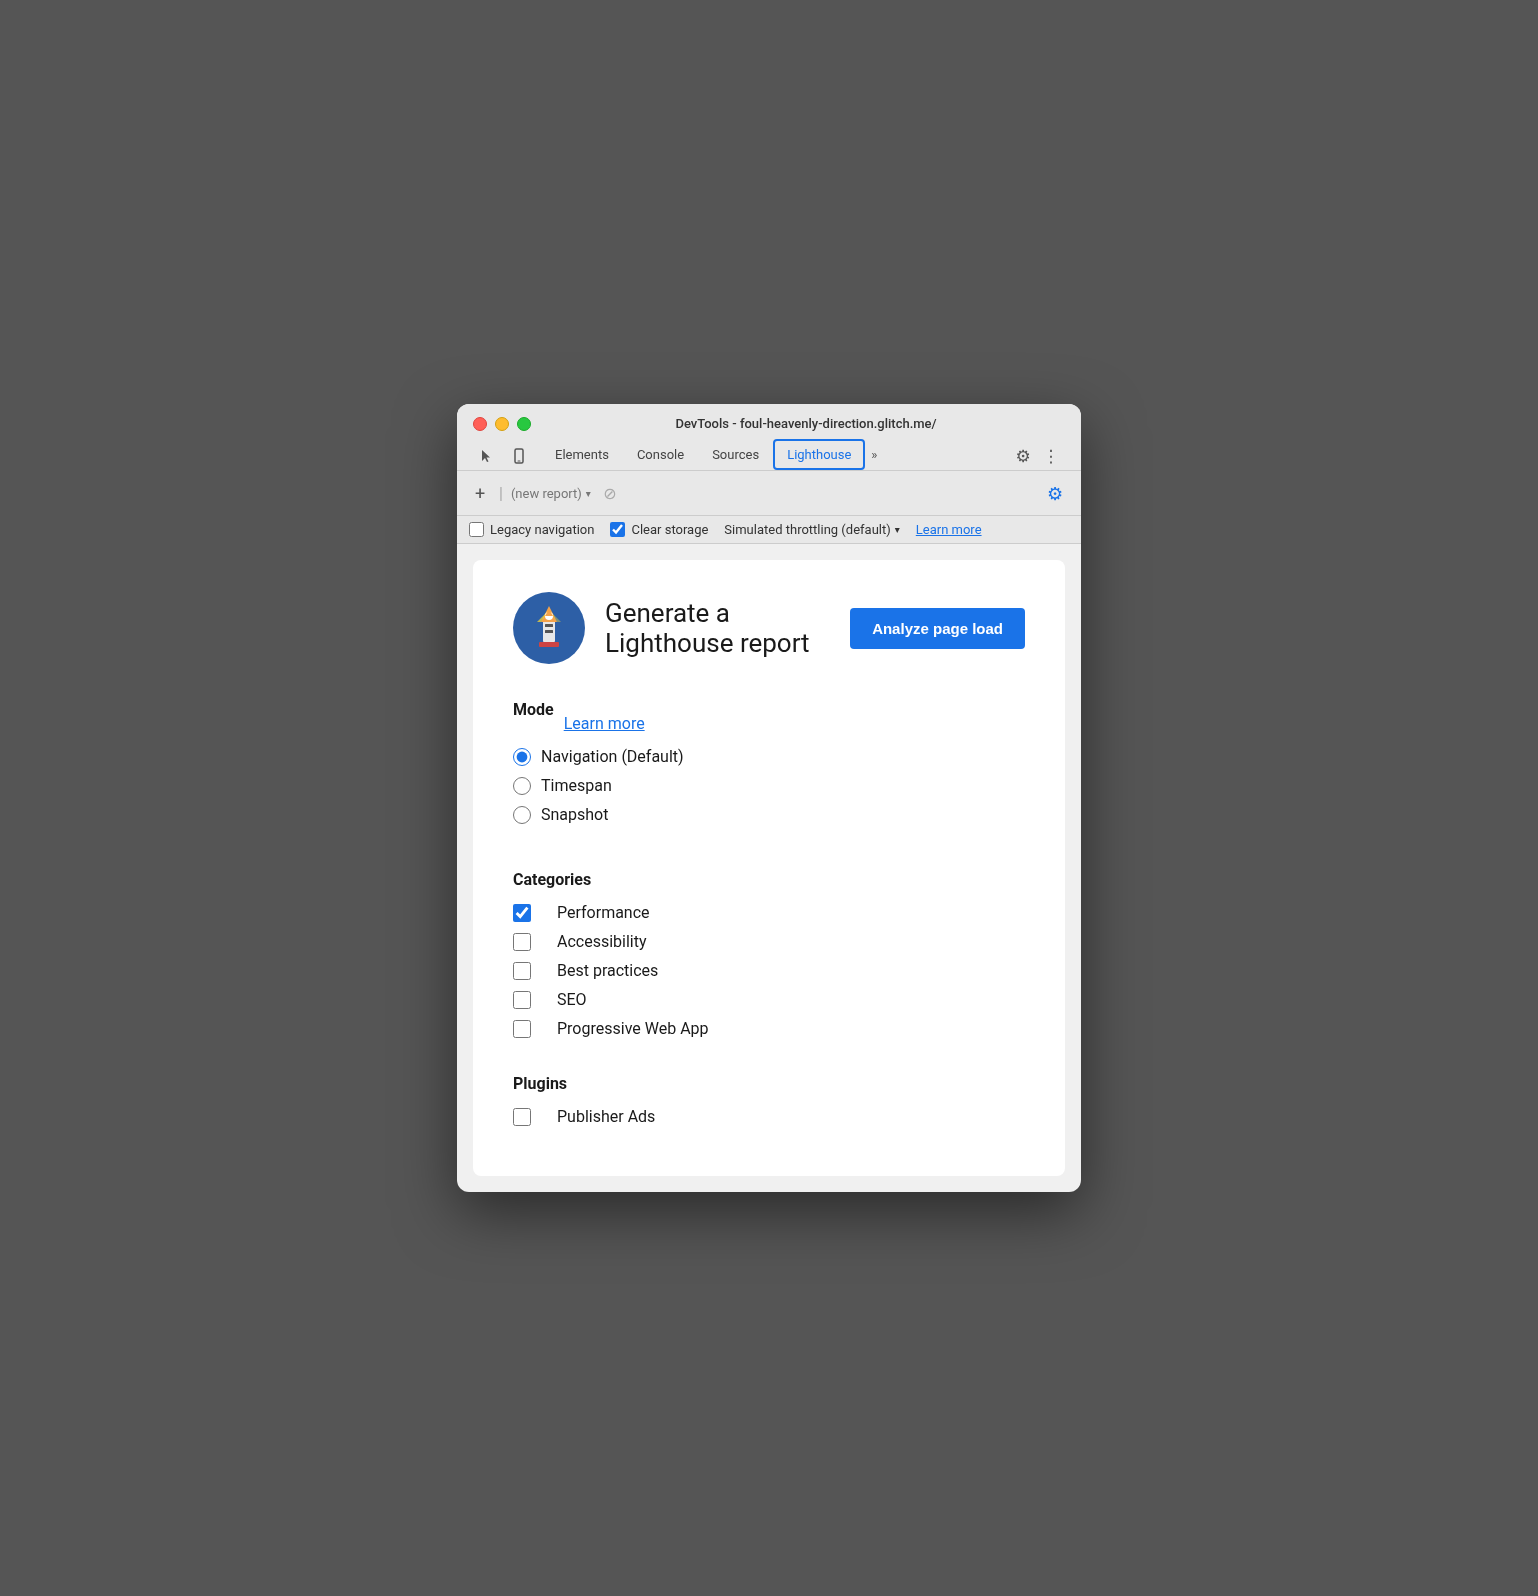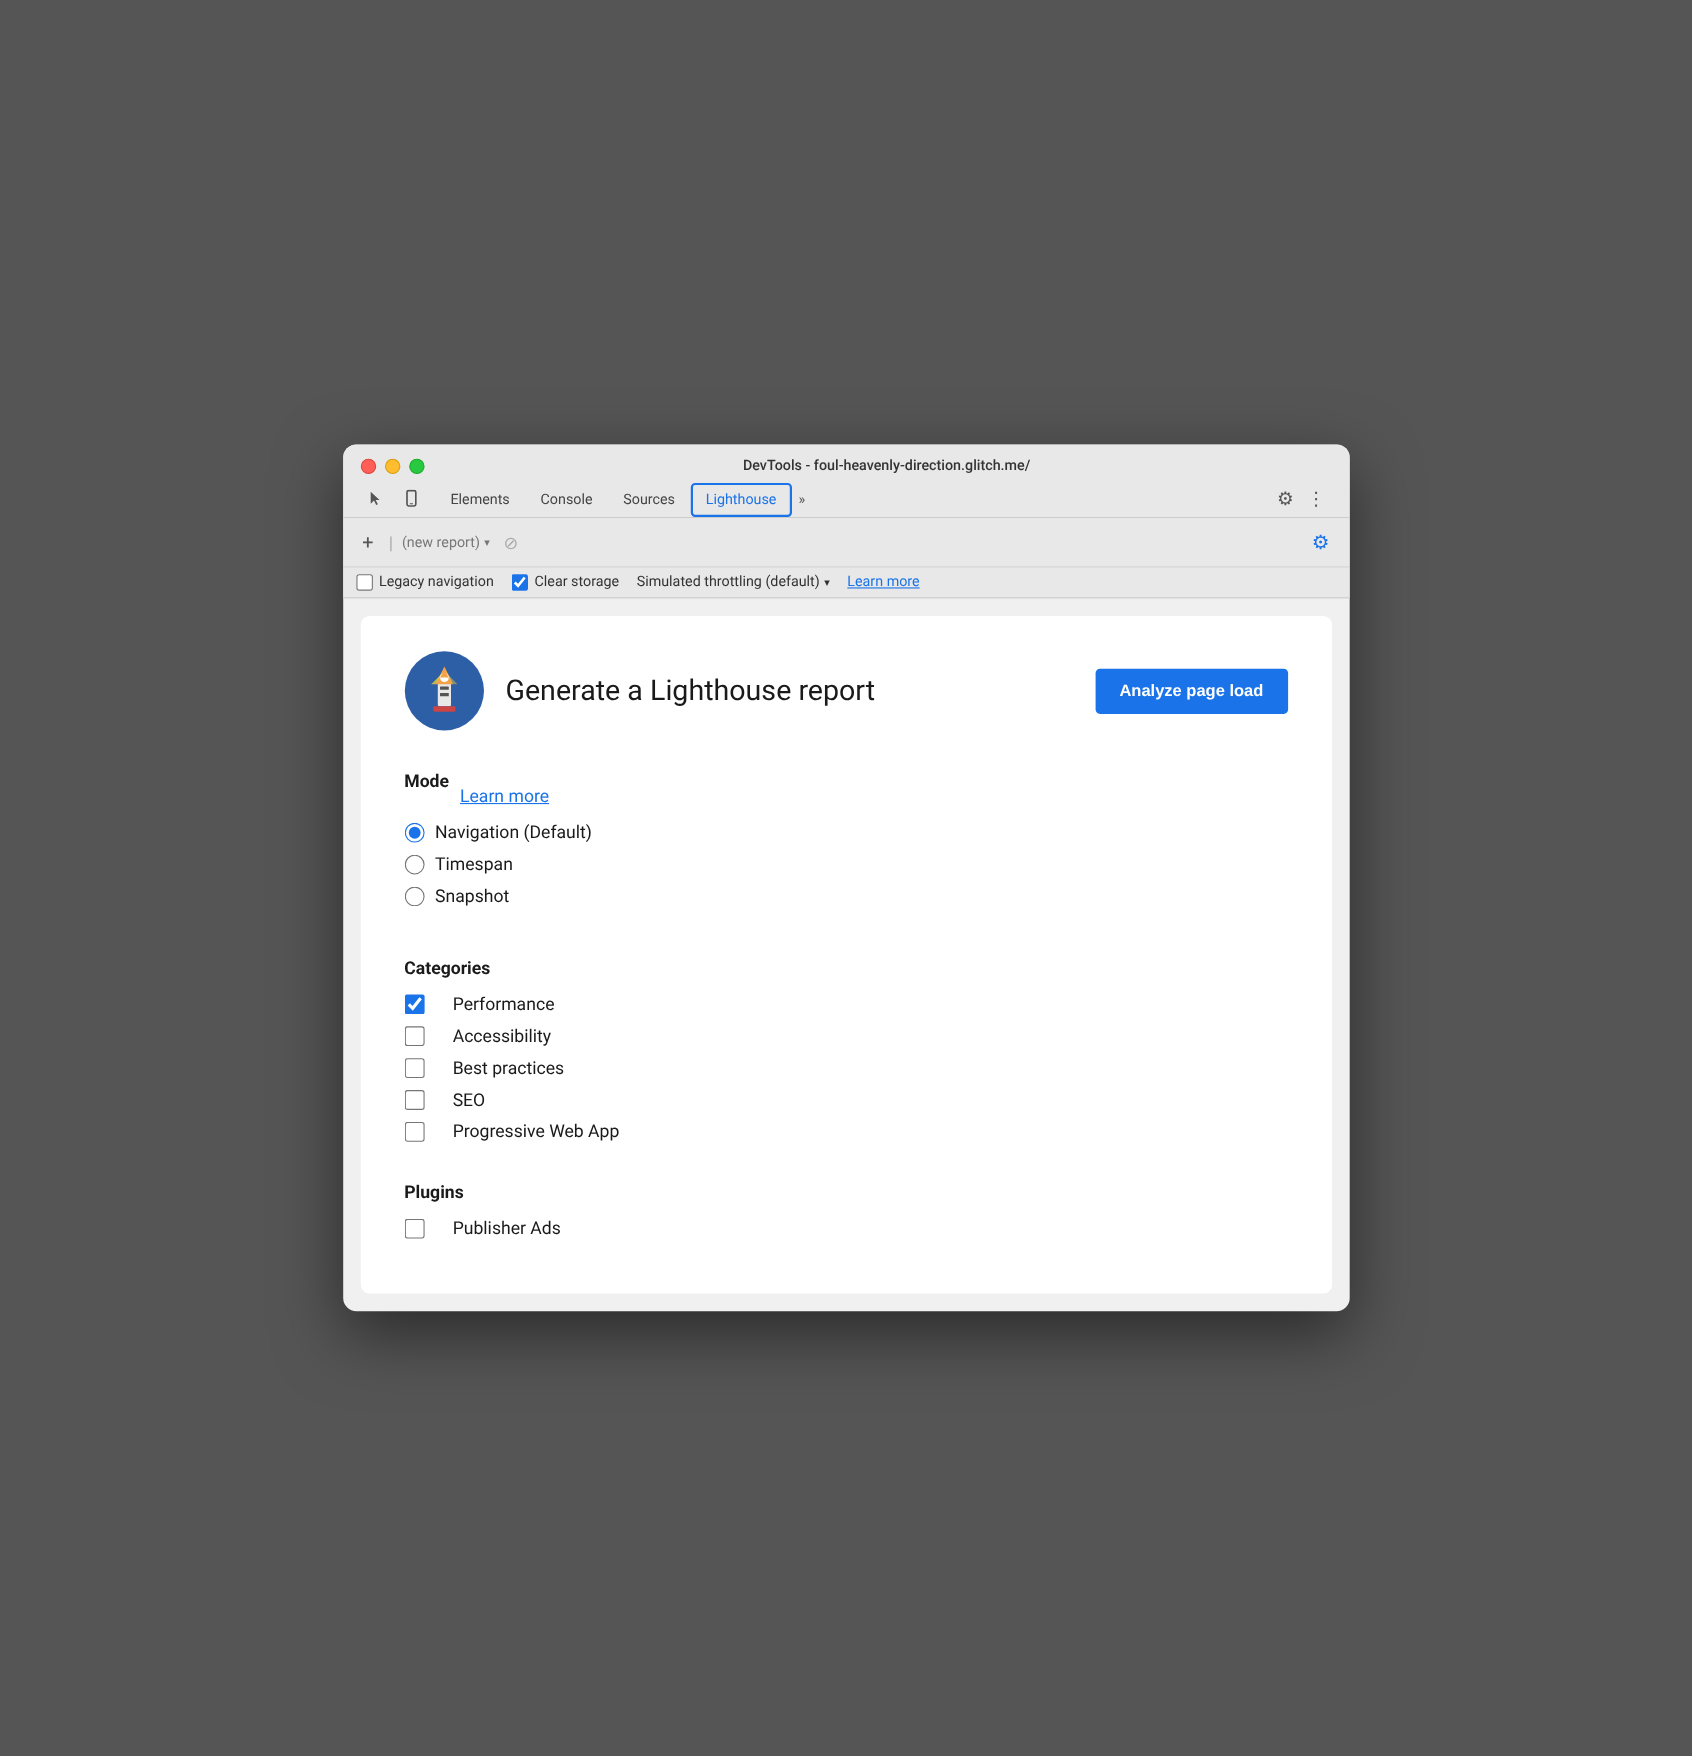--- a/index.html
+++ b/index.html
@@ -7,21 +7,21 @@
     body {
       background: #555;
       display: flex;
       justify-content: center;
       align-items: center;
       min-height: 100vh;
       font-family: -apple-system, BlinkMacSystemFont, 'Segoe UI', Roboto, sans-serif;
     }
 
     .window {
-      width: 915px;
+      width: 624px;
       background: #f0f0f0;
       border-radius: 12px;
       box-shadow: 0 20px 60px rgba(0,0,0,0.5);
       overflow: hidden;
     }
 
     
     .title-bar {
       background: #e8e8e8;
       padding: 12px 16px 0;
@@ -55,21 +55,21 @@
       flex: 1;
       text-align: center;
       font-size: 13px;
       color: #333;
       font-weight: 500;
     }
 
     
     .tabs-row {
       display: flex;
-      align-items: flex-start;
+      align-items: flex-end;
       gap: 0;
     }
 
     .tab-icon {
       width: 28px;
       height: 28px;
       display: flex;
       align-items: center;
       justify-content: center;
       color: #555;

